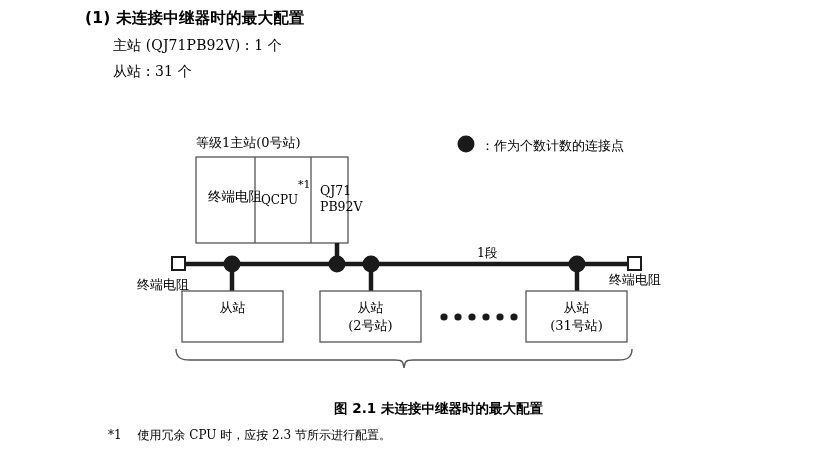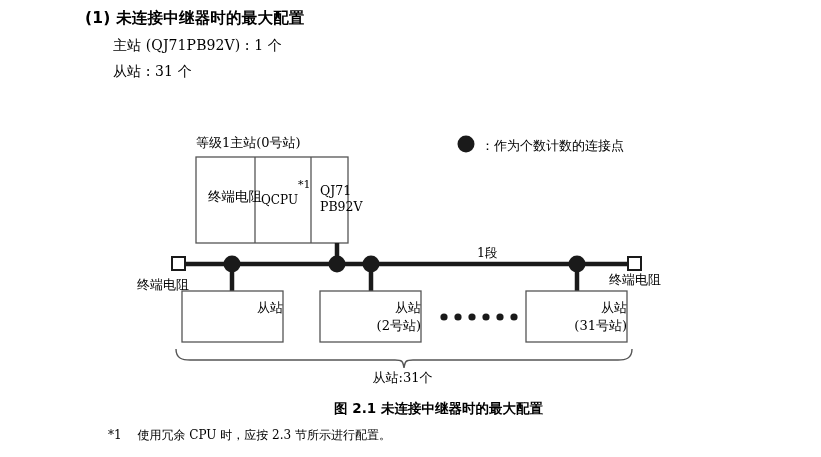--- a/index.html
+++ b/index.html
@@ -65,21 +65,21 @@
   #segment-label { left: 477px; top: 245px; font-size: 12.5px; }
 
   
   #term-left-label  { left: 137px; top: 277px; font-size: 13px; }
   #term-right-label { left: 609px; top: 272px; font-size: 13px; }
 
   
   .slave-l1, .slave-l2 {
     position: absolute;
     width: 101px;
-    text-align: right;
+    text-align: center;
     font-size: 13px;
     white-space: nowrap;
   }
   #slave1-l1 { left: 182px; top: 299px; }
   #slave1-l2 { left: 182px; top: 317px; }
   #slave2-l1 { left: 320px; top: 299px; }
   #slave2-l2 { left: 320px; top: 317px; }
   #slave31-l1 { left: 526px; top: 299px; }
   #slave31-l2 { left: 526px; top: 317px; }
 
@@ -192,23 +192,20 @@
   <div class="dgm-text" id="term-right-label">终端电阻</div>
 
   <div class="slave-l1" id="slave1-l1">从站</div>
 
   <div class="slave-l1" id="slave2-l1">从站</div>
   <div class="slave-l2" id="slave2-l2">(2号站)</div>
 
   <div class="slave-l1" id="slave31-l1">从站</div>
   <div class="slave-l2" id="slave31-l2">(31号站)</div>
 
-  <div class="dgm-text" id="brace-caption">
-    <span>从站:31个</span>
-  </div>
 </div>
 
 <div id="figure-caption">
   <span>图 2.1  未连接中继器时的最大配置</span>
 </div>
 
 <div id="footnote">
   <span class="fn-mark">*1</span>
   <span>使用冗余 CPU 时，应按 2.3 节所示进行配置。</span>
 </div>

